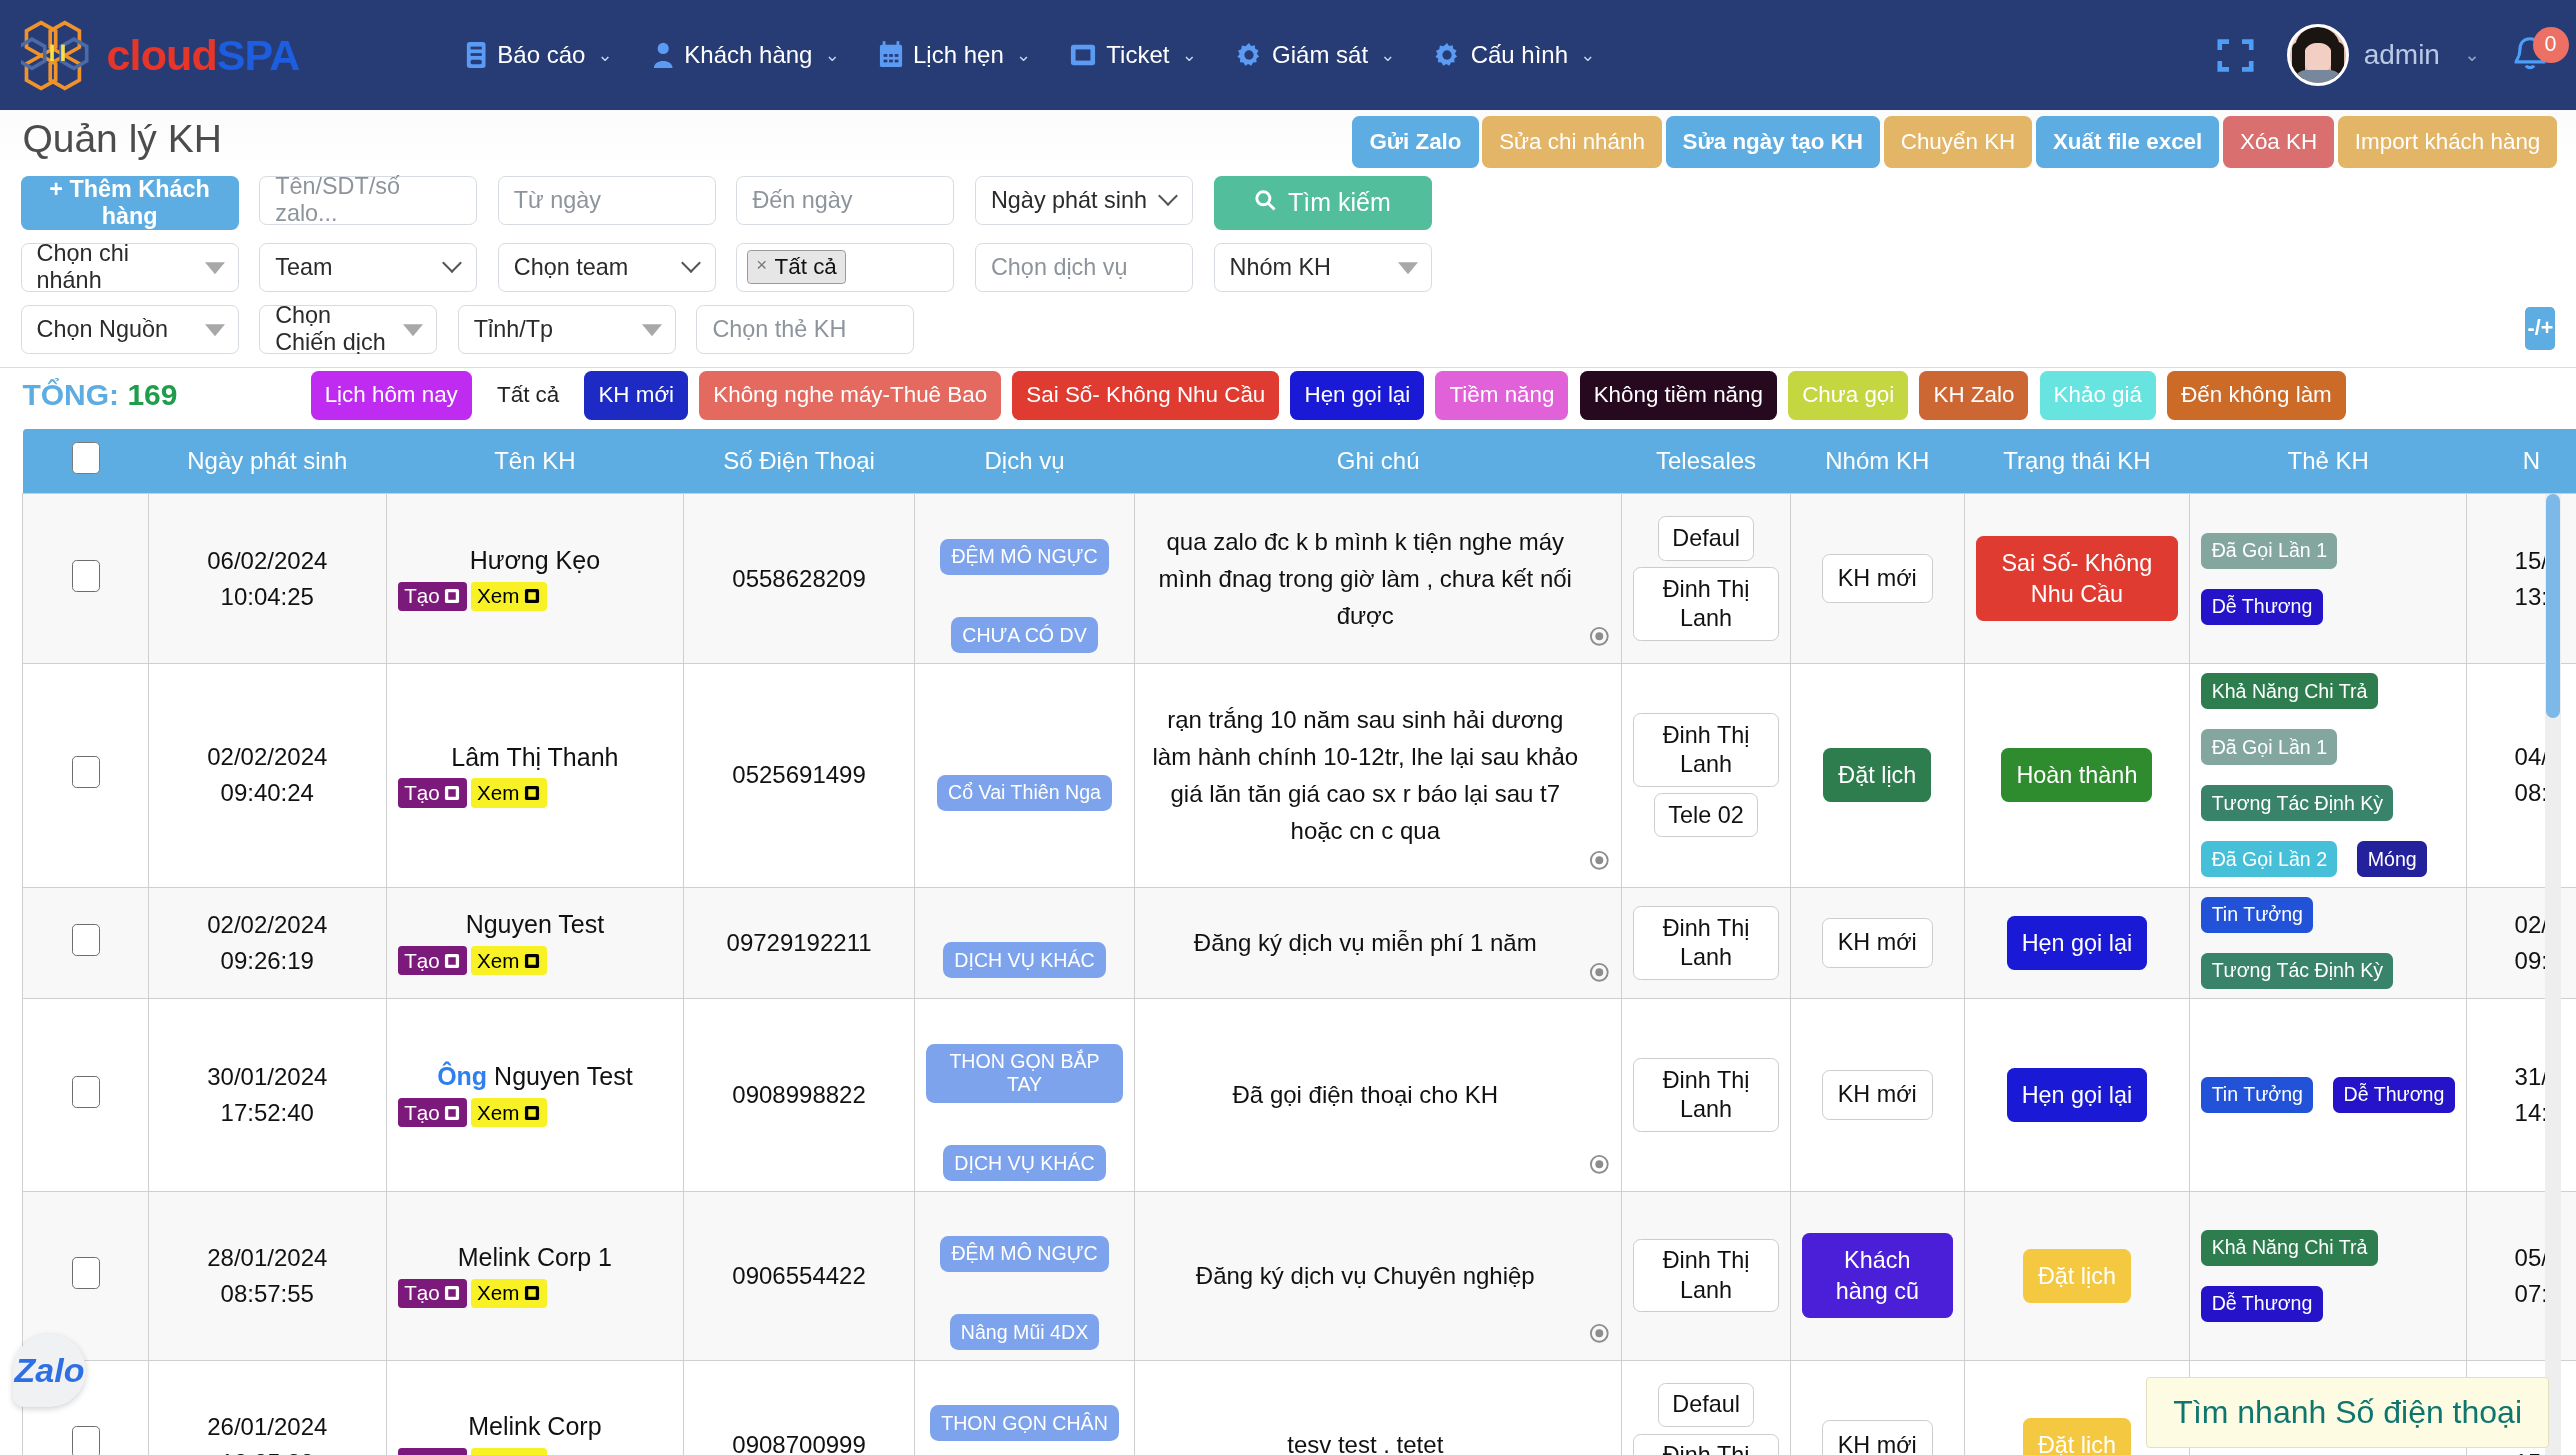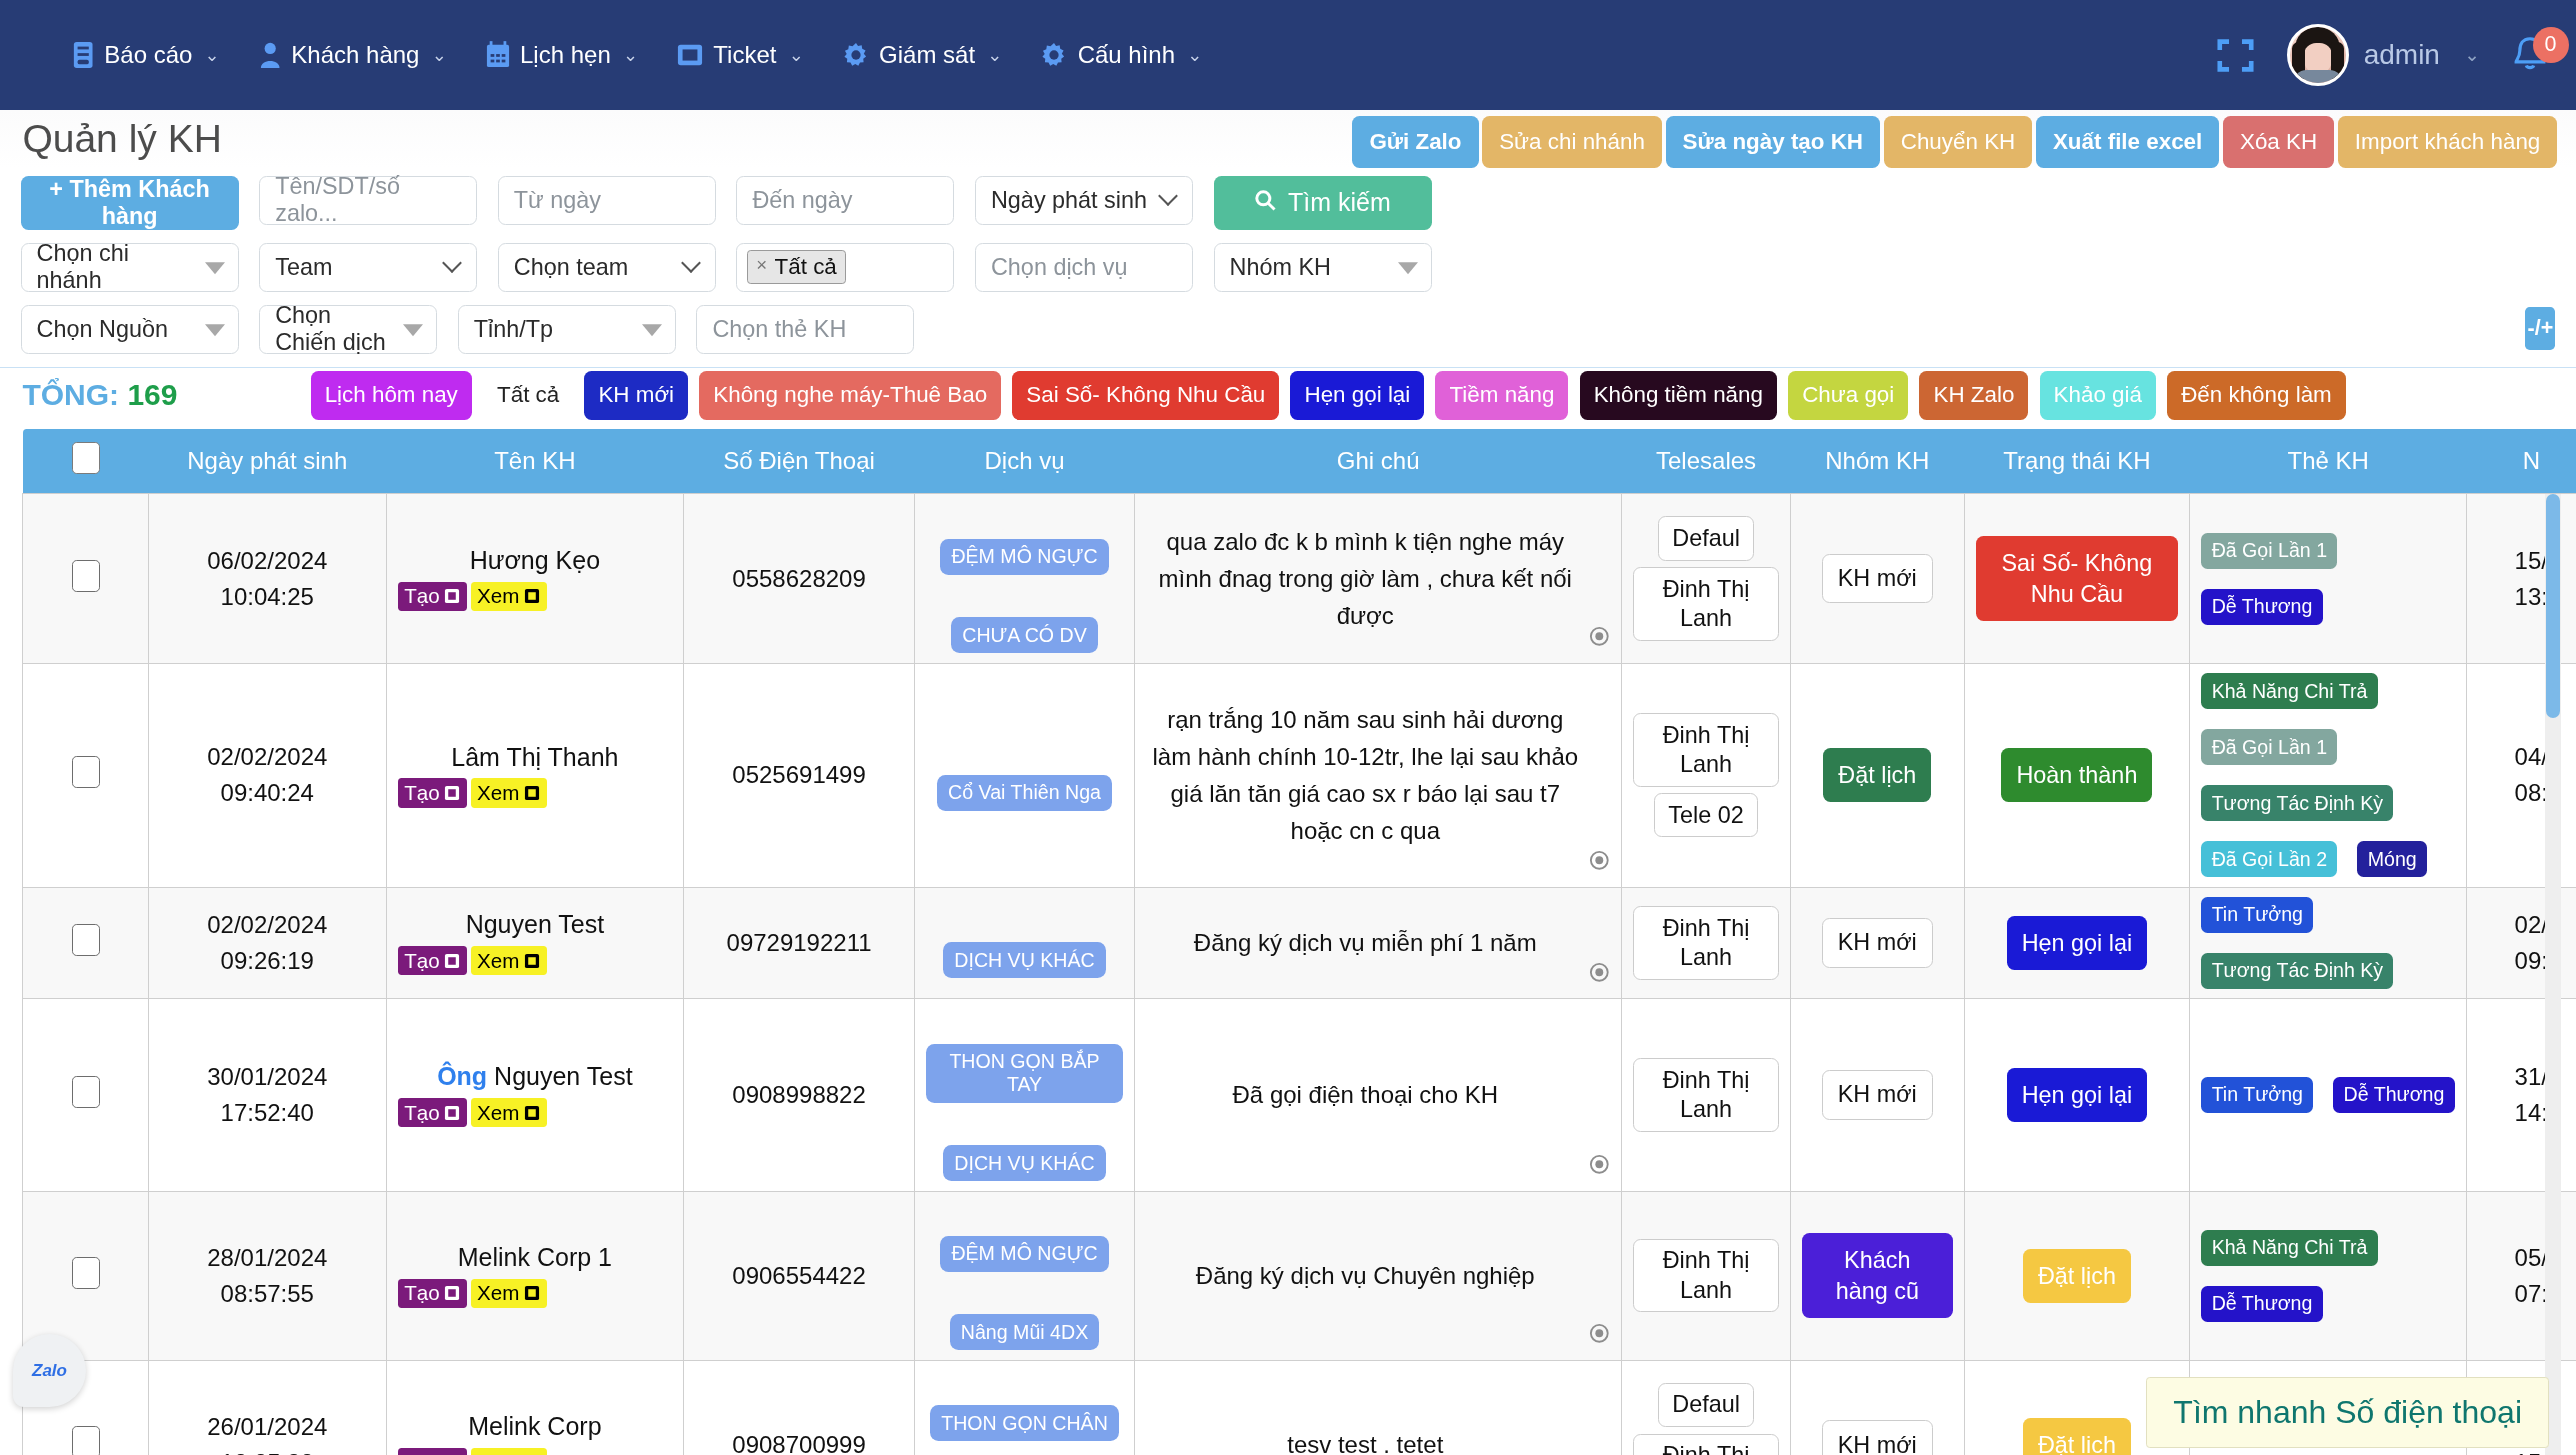--- a/index.html
+++ b/index.html
@@ -233,31 +233,48 @@
   
   .zalobtn {
     position: absolute; left: 13px; bottom: 41px;
     width: 73px; height: 80px; cursor: pointer; z-index: 30;
   }
   .zalo-bubble {
     width: 73px; height: 73px; border-radius: 50% 50% 50% 11.2px;
     background: #eff1f3; display: flex; align-items: center; justify-content: center;
     box-shadow: 0 1.9px 6.5px rgba(0,0,0,.18);
   }
-  .zalo-text { color: #2f6fe4; font-size: 17px; font-weight: bold; font-style: italic; }
+  .zalo-text { color: #2f6fe4; font-size: 34px; font-weight: bold; font-style: italic; }
   .tooltip {
     position: absolute; right: 27px; bottom: 7.5px;
     background: #fdfce3; border: 0.9px solid #e2e0c0; border-radius: 3.7px;
     color: #0f766e; font-size: 32px; padding: 16px 26px; z-index: 40;
   }
 </style>
 </head>
 <body>
 
 <div class="topnav">
+  <div class="brand">
+    <svg class="hexlogo" viewBox="0 0 80 80">
+      <g fill="none" stroke-width="4">
+        <polygon points="22,4 38,13 38,31 22,40 6,31 6,13" stroke="#f0932b"></polygon>
+        <polygon points="48,4 64,13 64,31 48,40 32,31 32,13" stroke="#f0932b"></polygon>
+        <polygon points="22,40 38,49 38,67 22,76 6,67 6,49" stroke="#f0932b"></polygon>
+        <polygon points="48,40 64,49 64,67 48,76 32,67 32,49" stroke="#f0932b"></polygon>
+        <polygon points="12,22 26,30 26,46 12,54 -2,46 -2,30" stroke="#4a6aa8"></polygon>
+        <polygon points="58,22 72,30 72,46 58,54 44,46 44,30" stroke="#4a6aa8"></polygon>
+        <path d="M34 28 L34 46" stroke="#f7e04a"></path>
+        <path d="M46 28 L46 46" stroke="#f7e04a"></path>
+      </g>
+    </svg>
+    <div class="brandtext">
+      <span class="c1">cloud</span><span class="c2">SPA</span>
+    </div>
+  </div>
 
   <div class="navitems">
     <div class="navitem">
       <span class="nico">
         <svg width="22.4" height="28" viewBox="0 0 24 30">
             <rect x="2" y="1" width="20" height="28" rx="3" fill="#5b9bf3"></rect>
             <rect x="6" y="6" width="12" height="3" fill="#273c75"></rect>
             <rect x="6" y="13" width="12" height="3" fill="#273c75"></rect>
             <rect x="6" y="20" width="12" height="5" rx="2" fill="#273c75"></rect>
           </svg>

